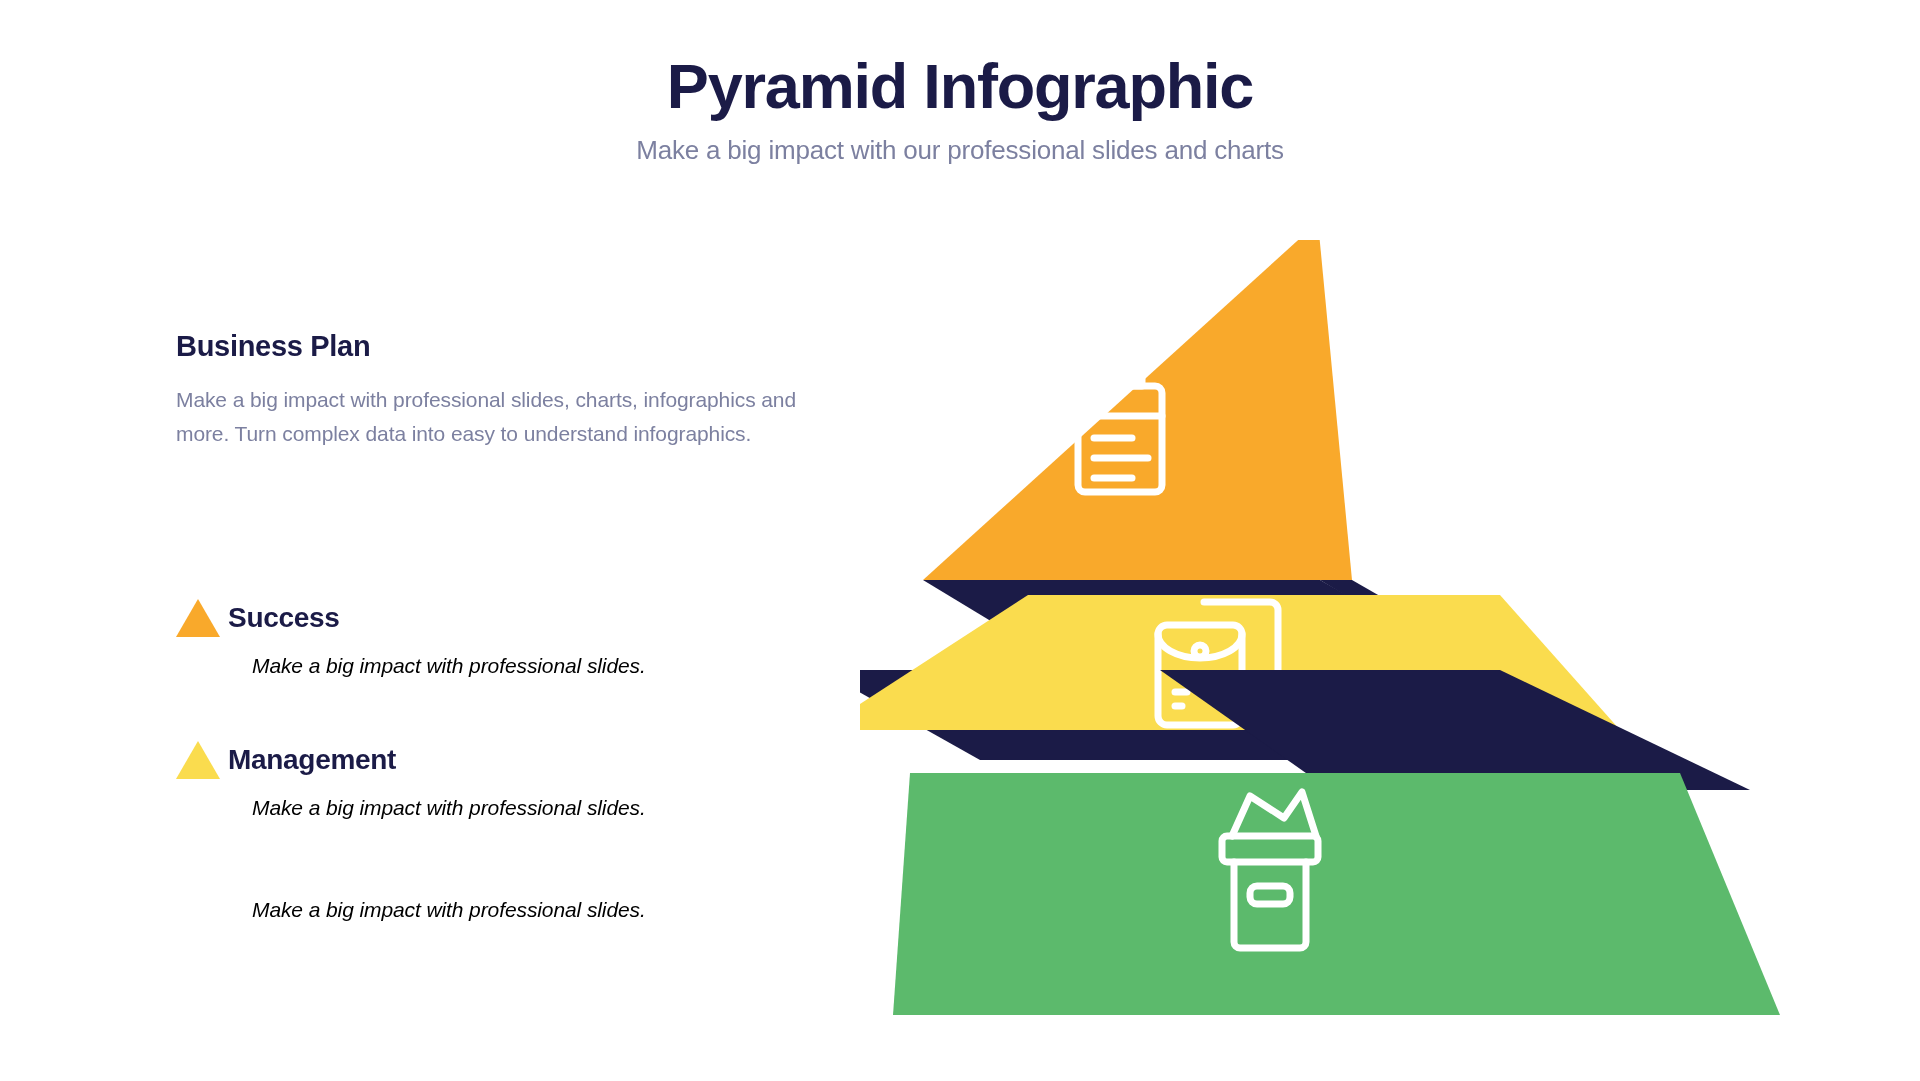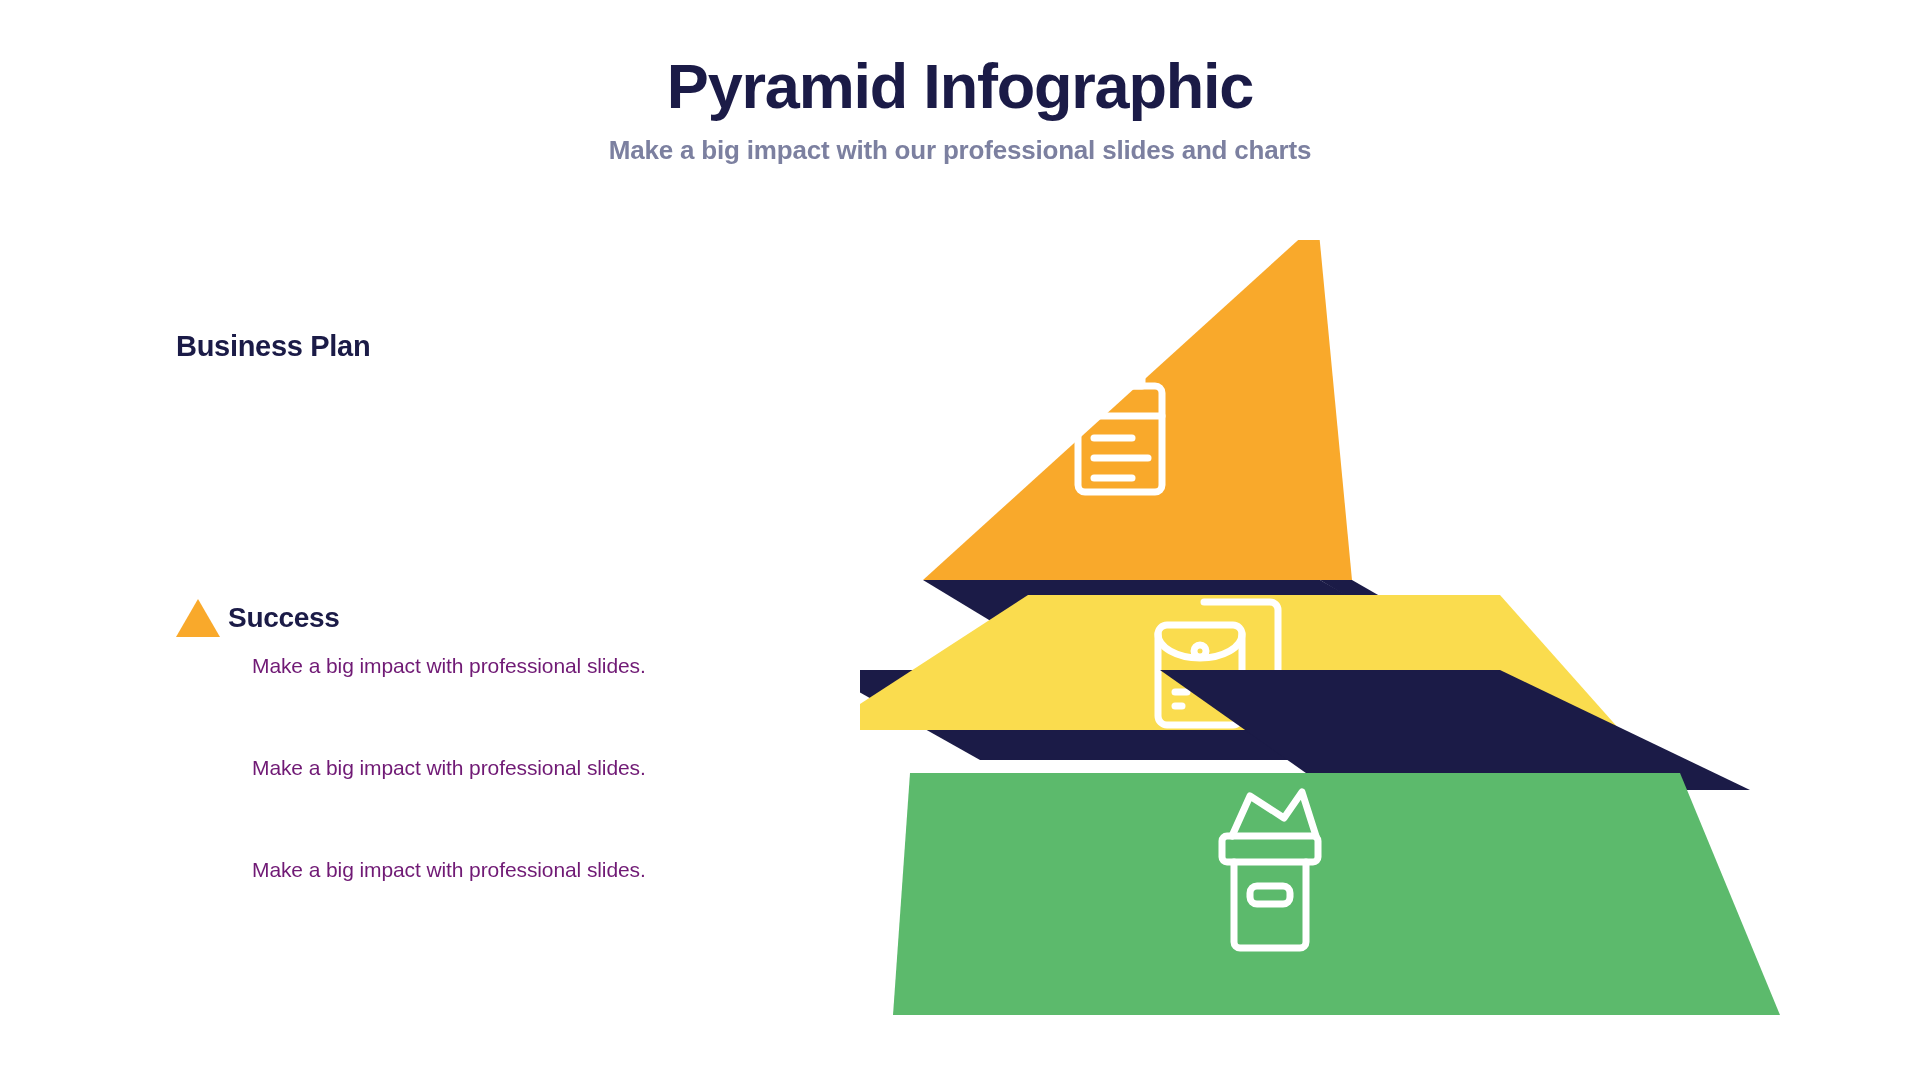--- a/index.html
+++ b/index.html
@@ -31,21 +31,21 @@
     font-size: 63px;
     font-weight: 700;
     letter-spacing: -1.2px;
     color: #1B1B47;
     line-height: 1.1;
   }
   #page-subtitle {
     margin: 0;
     padding-top: 14px;
     font-size: 26px;
-    font-weight: 700;
+    font-weight: 400;
     color: #7C80A0;
     letter-spacing: -0.2px;
   }
 
   
   #left-panel {
     position: absolute;
     left: 176px;
     top: 330px;
     width: 640px;
@@ -95,22 +95,23 @@
     font-size: 28px;
     font-weight: 700;
     color: #1B1B47;
     letter-spacing: -0.3px;
   }
   .legend-desc {
     margin: 0;
     padding-top: 16px;
     padding-left: 76px;
     font-size: 21px;
-    color: #701a75;
+    color: #000000;
     letter-spacing: -0.1px;
+    font-style: italic;
   }
 
   
   #pyramid-wrap {
     position: absolute;
     left: 860px;
     top: 240px;
     width: 930px;
     height: 810px;
   }
@@ -123,33 +124,38 @@
 </head>
 <body>
 
 <div id="header">
   <h1 id="page-title">Pyramid Infographic</h1>
   <p id="page-subtitle">Make a big impact with our professional slides and charts</p>
 </div>
 
 <div id="left-panel">
   <h2 id="intro-title">Business Plan</h2>
+  <p id="intro-body">Make a big impact with professional slides, charts, infographics and more. Turn complex data into easy to understand infographics.</p>
 </div>
 
 <div id="legend">
 
   <div class="legend-item">
     <div class="legend-head">
       <span class="legend-tri" style="border-bottom-color:#F9A92B;"></span>
       <span class="legend-label">Success</span>
     </div>
     <p class="legend-desc">Make a big impact with professional slides.</p>
   </div>
 
   <div class="legend-item">
+    <div class="legend-head">
+      <span class="legend-tri" style="border-bottom-color:#FADC4E;"></span>
+      <span class="legend-label">Management</span>
+    </div>
     <p class="legend-desc">Make a big impact with professional slides.</p>
   </div>
 
   <div class="legend-item">
     <p class="legend-desc">Make a big impact with professional slides.</p>
   </div>
 
 </div>
 
 <div id="pyramid-wrap">

